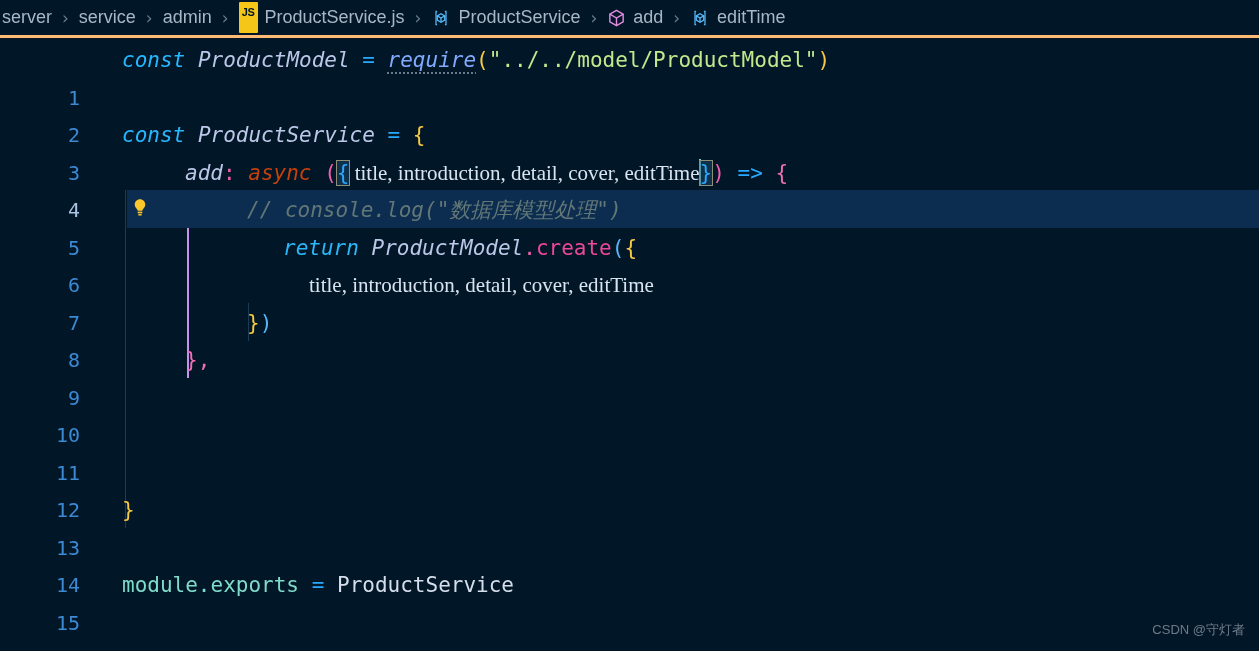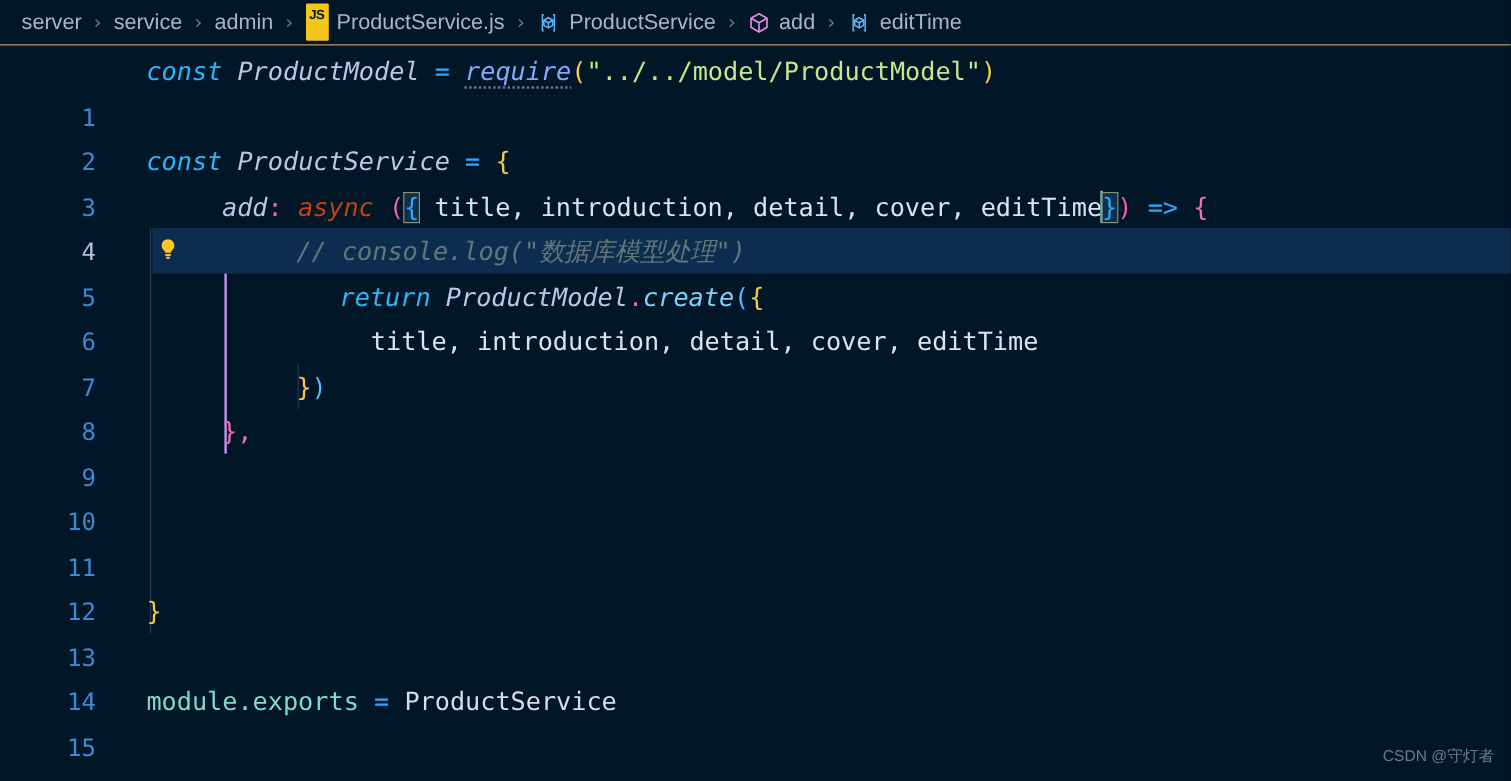--- a/index.html
+++ b/index.html
@@ -14,23 +14,22 @@
     font-family: "DejaVu Sans Mono", monospace;
     -webkit-font-smoothing: antialiased;
   }
 
   
   #breadcrumb-bar {
     height: 38px;
     box-sizing: border-box;
     display: flex;
     align-items: center;
-    padding-left: 16px;
     background: #011627;
-    border-bottom: 1px solid #fdba74;
+    border-bottom: 3px solid #fdba74;
     font-family: "Liberation Sans", sans-serif;
     font-size: 18px;
     color: #a5b4c4;
     white-space: nowrap;
     overflow: hidden;
   }
   .crumb {
     display: inline-flex;
     align-items: center;
     gap: 7px;
@@ -127,32 +126,32 @@
     background: #1d3b53;
   }
   .iguide.active-guide {
     background: #c792ea;
     width: 2px;
   }   
   .t-const   { color: #26b7ff; font-style: italic; }   
   .t-return  { color: #2bb7f6; font-style: italic; margin-left: 36px; }
   .t-var     { color: #82aaff; font-style: italic; }   
   .t-varp    { color: #bcc7e8; font-style: italic; }
-  .t-white   { color: #d9e4f0; }
+  .t-white   { color: #d9e4f0; font-family: Liberation Serif, serif; }
   .t-str     { color: #c3e88d; }
   .t-paren-y { color: #f7c843; }
   .t-paren-b { color: #56b6f7; }
   .t-paren-m { color: #ef5eb0; }
   .t-brace-y { color: #f7c843; }
   .t-brace-b { color: #29a9ff; }
   .t-brace-m { color: #f06fb5; }
   .t-comma   { color: #f06fb5; }
   .t-colon   { color: #ef5eb0; }
   .t-async   { color: #c2410c; font-style: italic; }
-  .t-method  { color: #7dd3fc; font-style: italic; }
+  .t-method  { color: #ec4899; }
   .t-dot     { color: #ef5eb0; }
   .t-comment { color: #637777; font-style: italic; }
   .t-module  { color: #7fdbca; }
   .t-eq      { color: #29a9ff; }
   .t-arrow   { color: #29a9ff; }
   .t-ident   { color: #d6deeb; }
 
   .ref-underline {
     text-decoration: underline;
     text-decoration-style: dotted;

